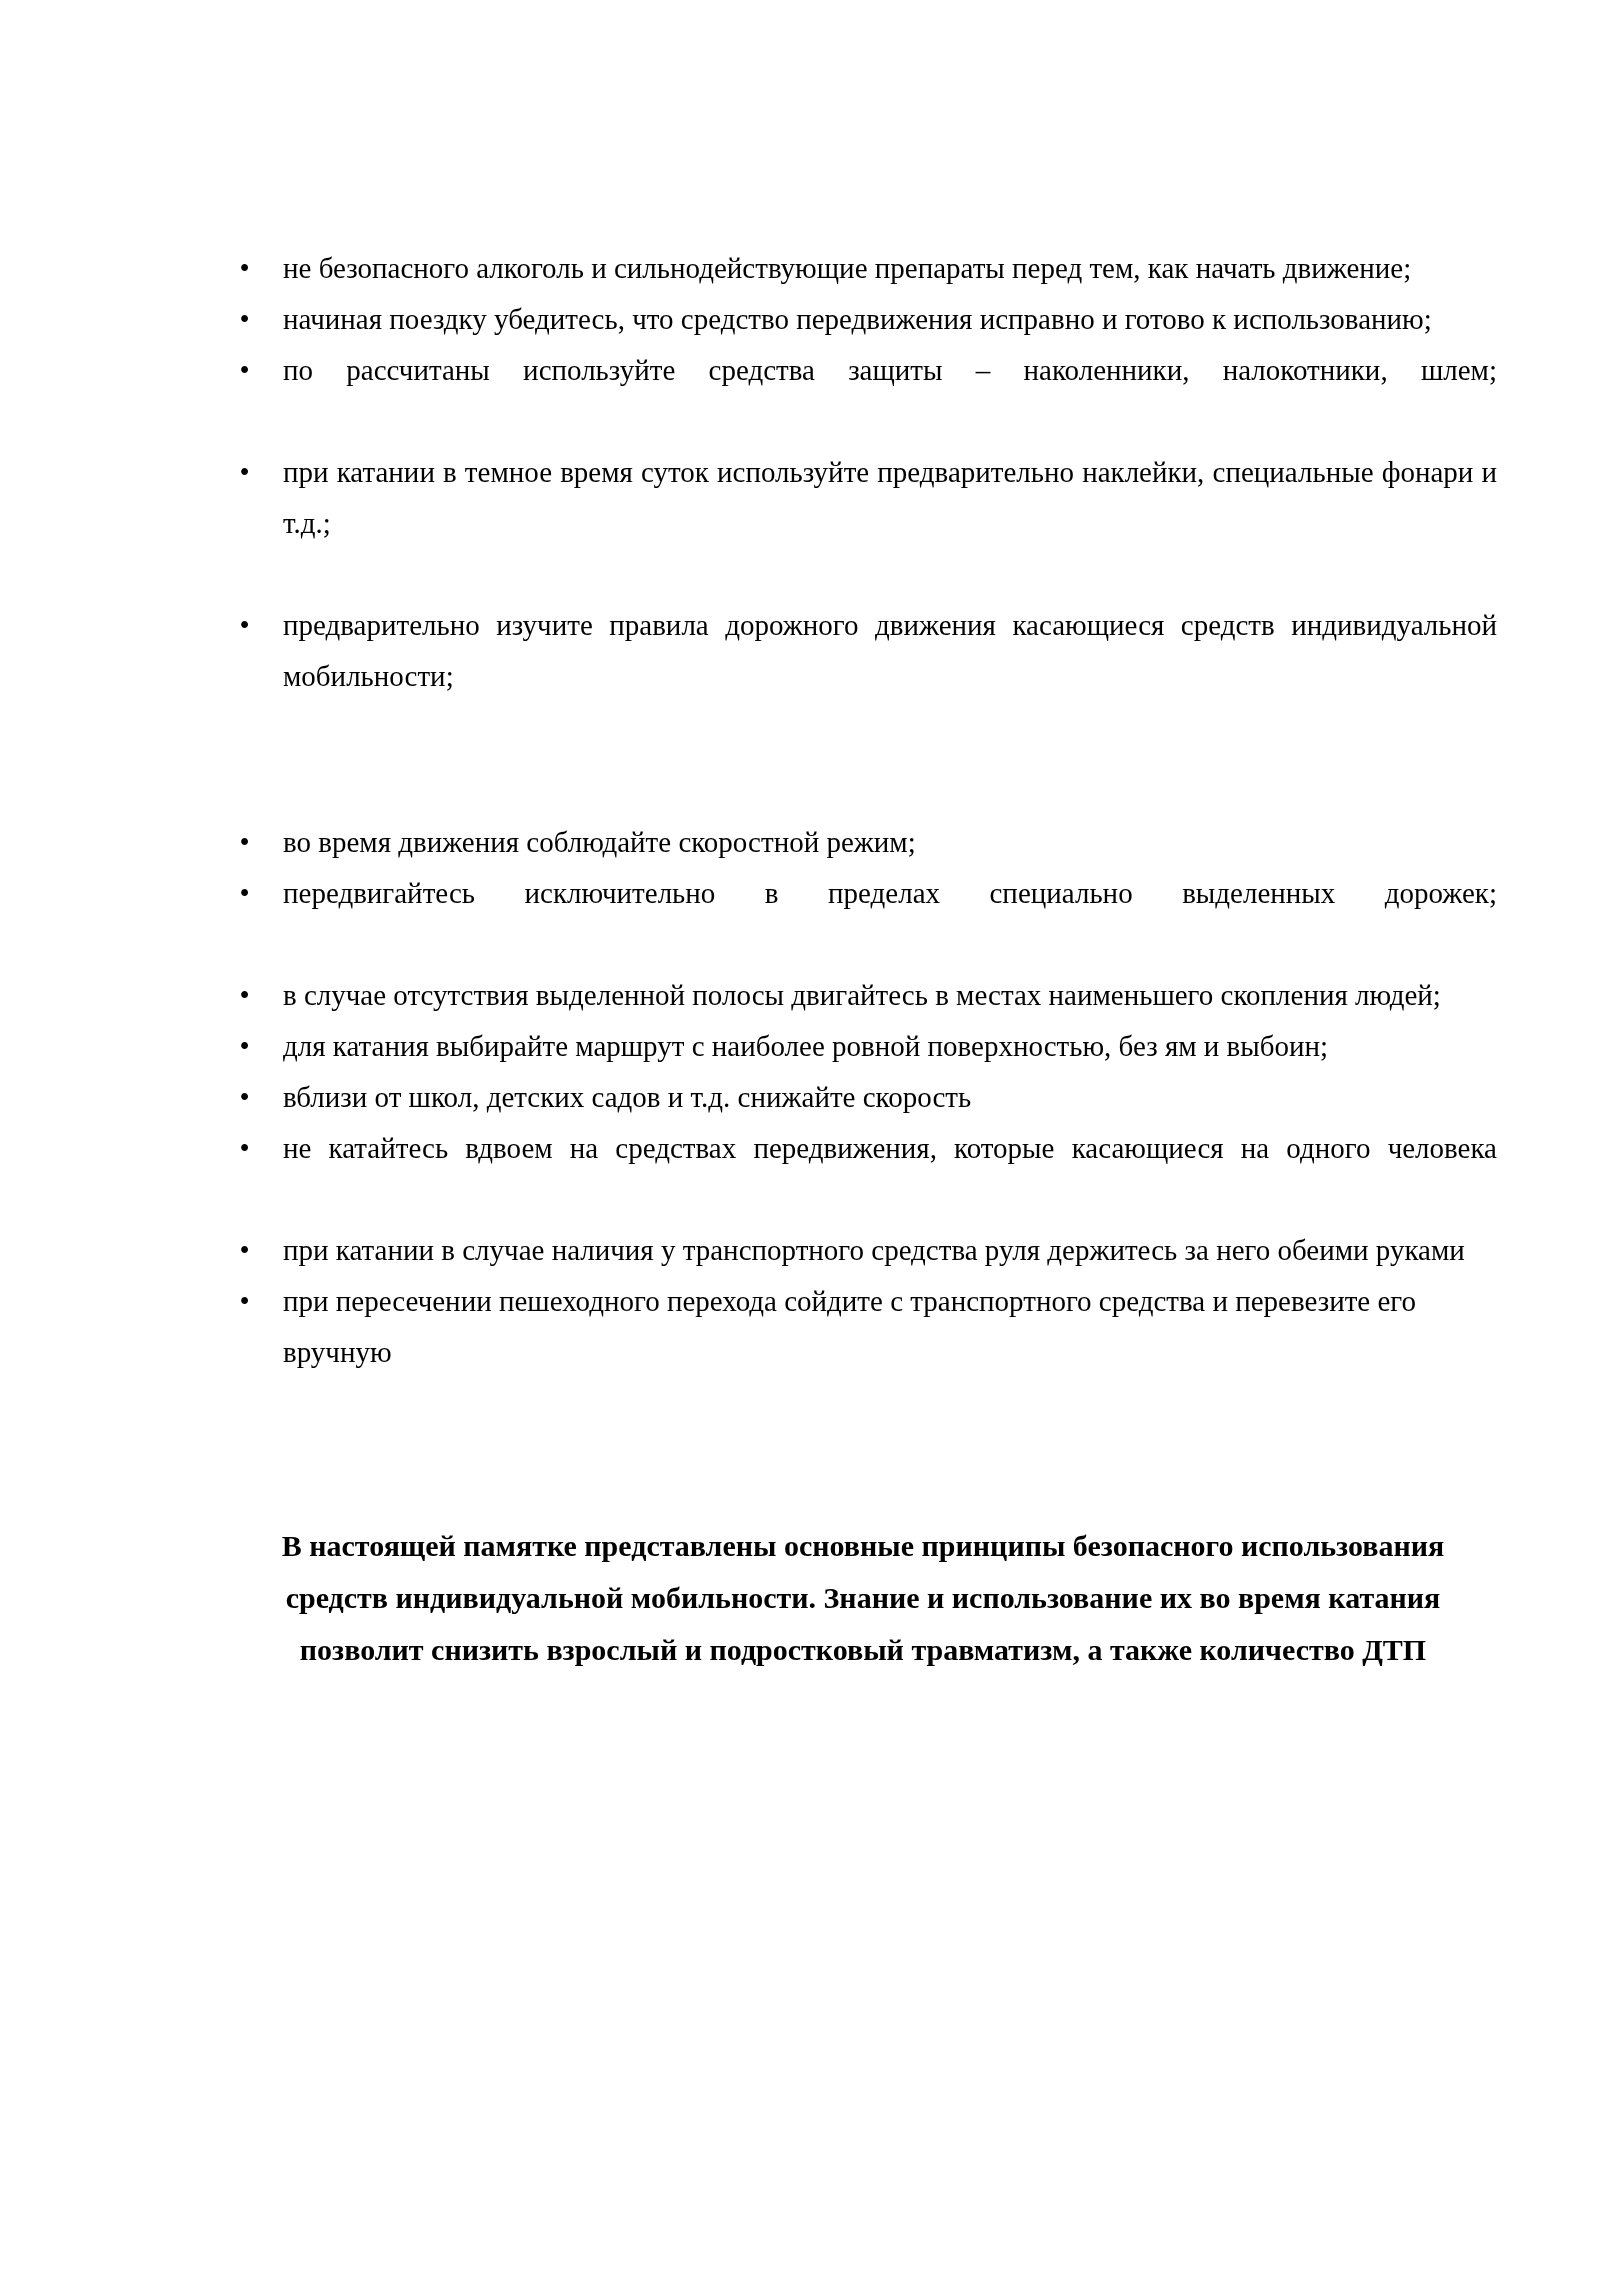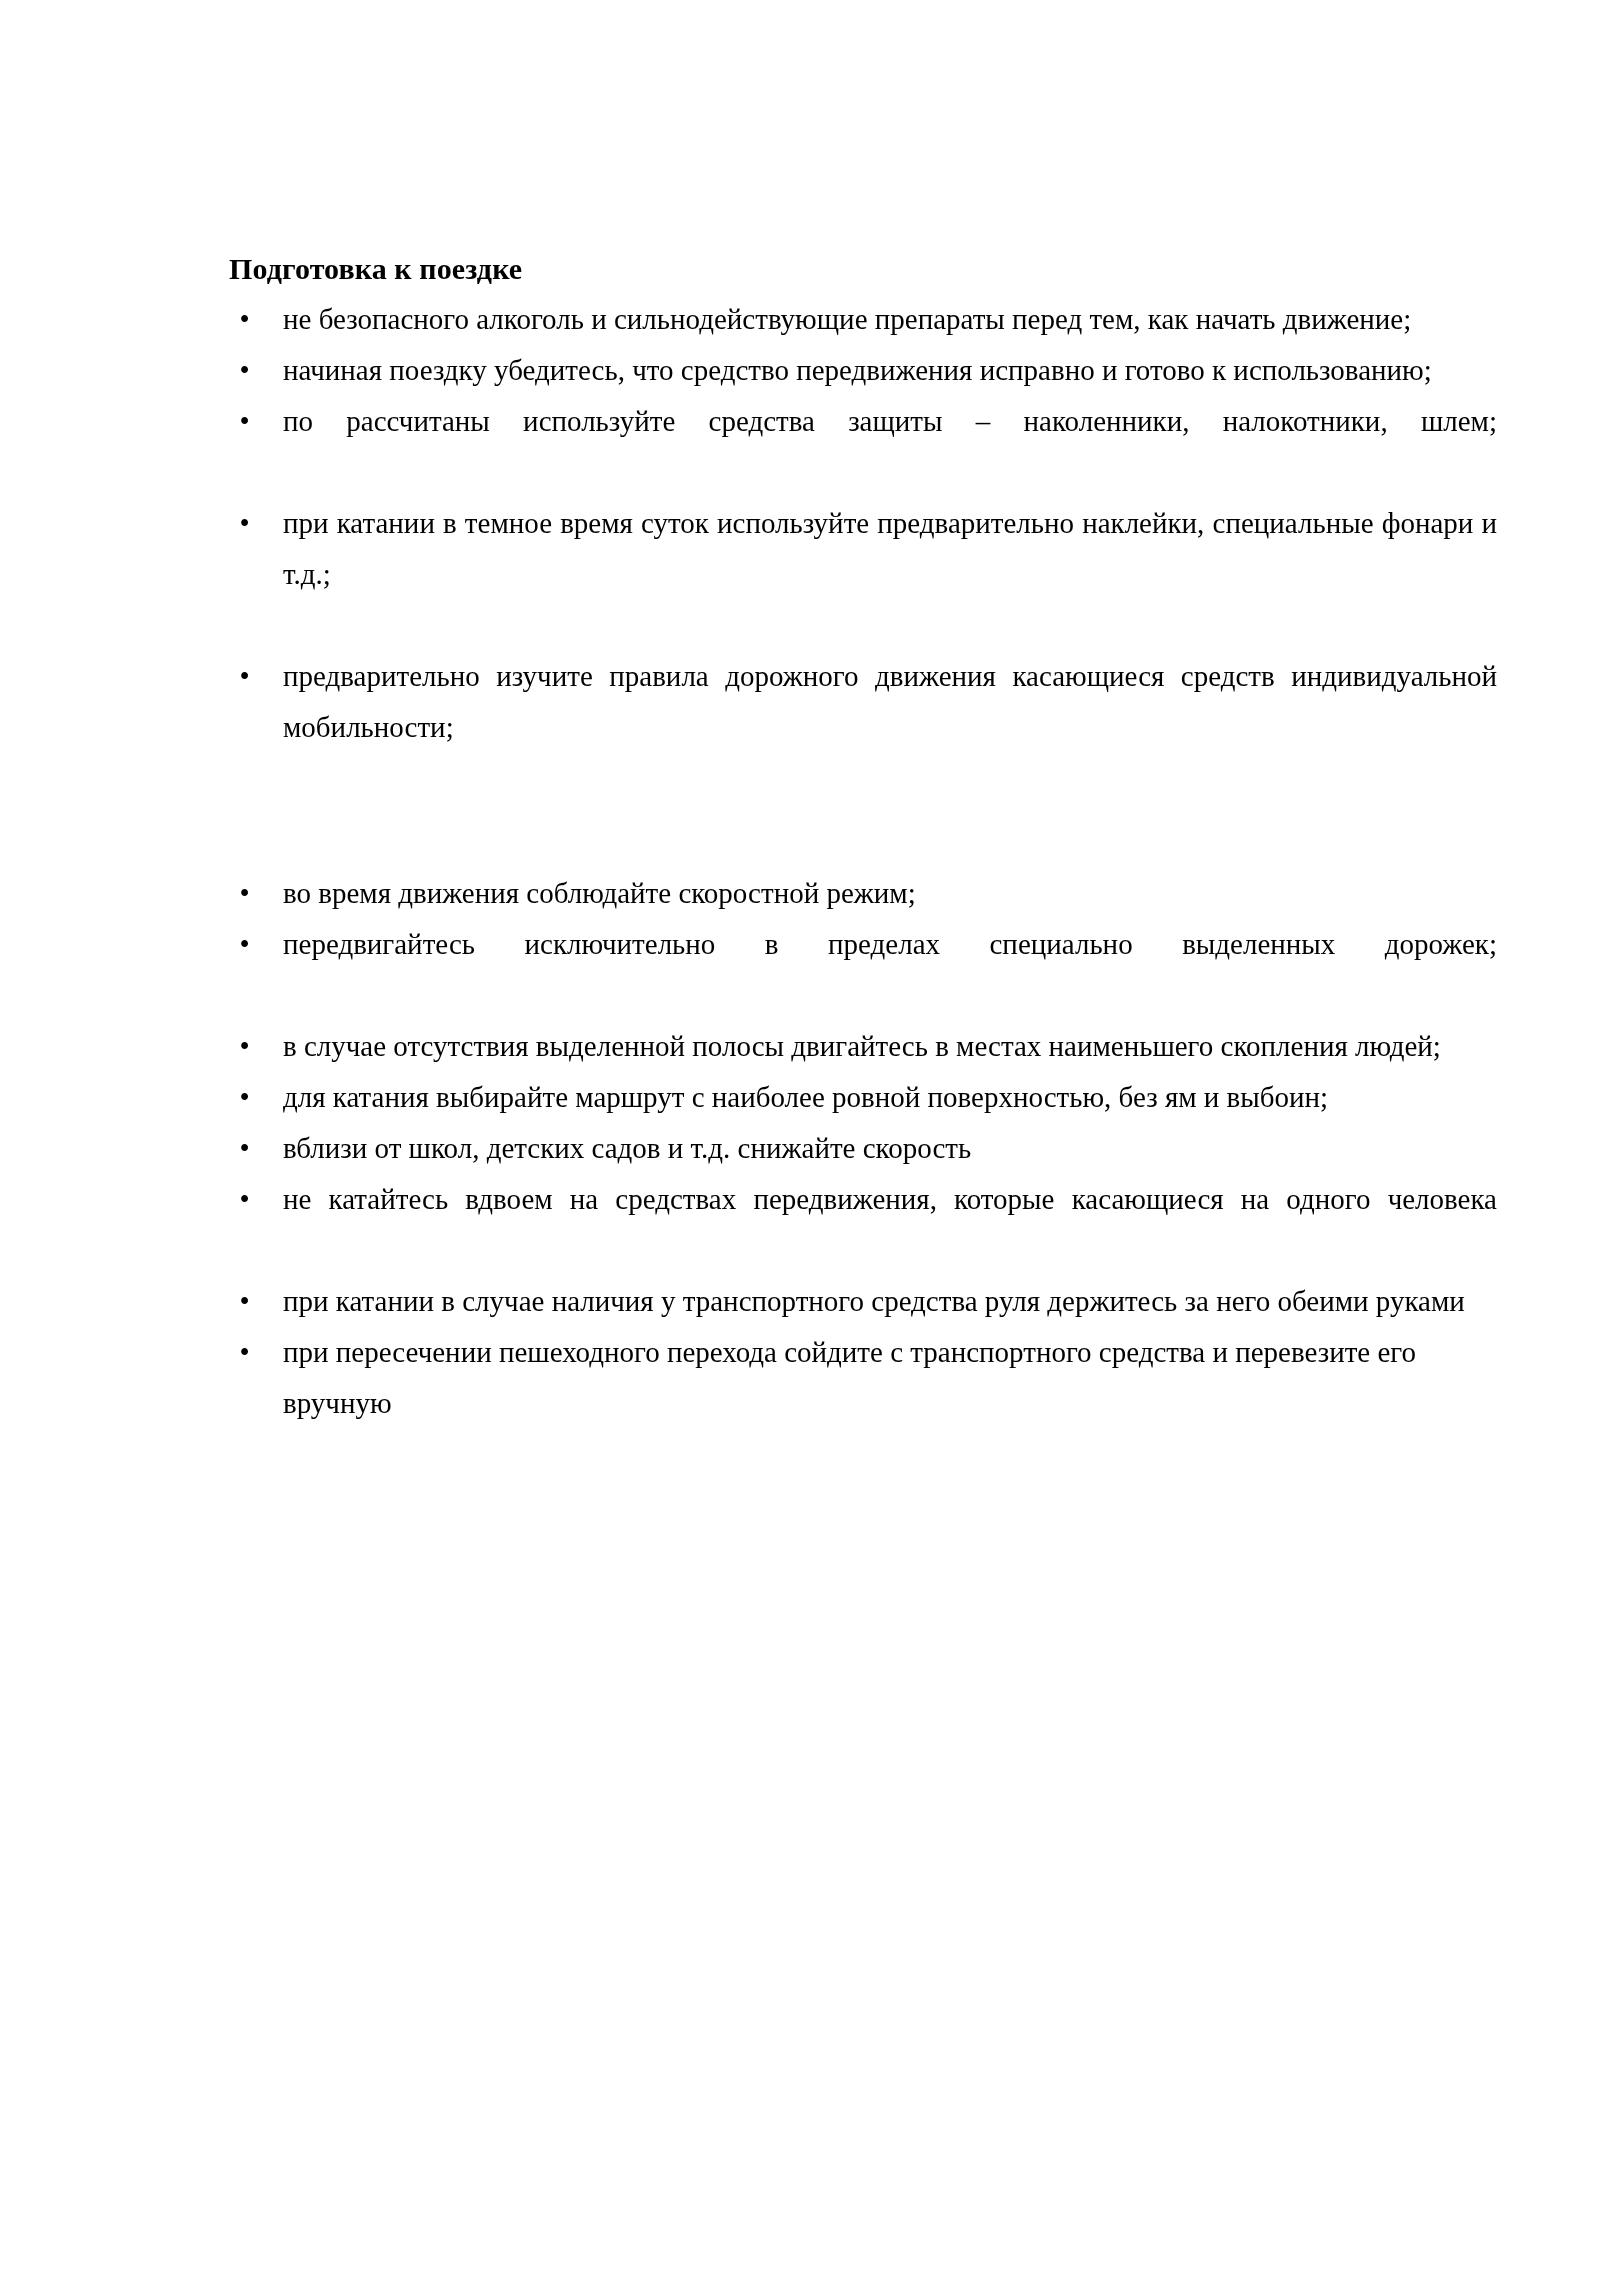--- a/index.html
+++ b/index.html
@@ -103,21 +103,20 @@
     text-align: center;
     padding: 0 9.1px;
   }
 </style>
 </head>
 <body>
 
 <div class="page">
   <div class="content">
 
-    <h2 class="section-heading indent-1">Подготовка к поездке</h2>
 
     <ul class="bullets">
       <li>
         <span class="bullet-glyph">•</span>
         <span class="bullet-text">не безопасного алкоголь и сильнодействующие препараты перед тем, как начать движение;</span>
       </li>
       <li>
         <span class="bullet-glyph">•</span>
         <span class="bullet-text">начиная поездку убедитесь, что средство передвижения исправно и готово к использованию;</span>
       </li>
@@ -168,16 +167,17 @@
         <span class="bullet-text">при катании в случае наличия у транспортного средства руля держитесь за него обеими руками</span>
       </li>
       <li>
         <span class="bullet-glyph">•</span>
         <span class="bullet-text">при пересечении пешеходного перехода сойдите с транспортного средства и перевезите его вручную</span>
       </li>
     </ul>
 
     <div class="gap-before-closing"></div>
 
+    <p class="closing">В настоящей памятке представлены основные принципы безопасного использования средств индивидуальной мобильности. Знание и использование их во время катания позволит снизить взрослый и подростковый травматизм, а также количество ДТП</p>
 
   </div>
 </div>
 
 
 </body></html>

